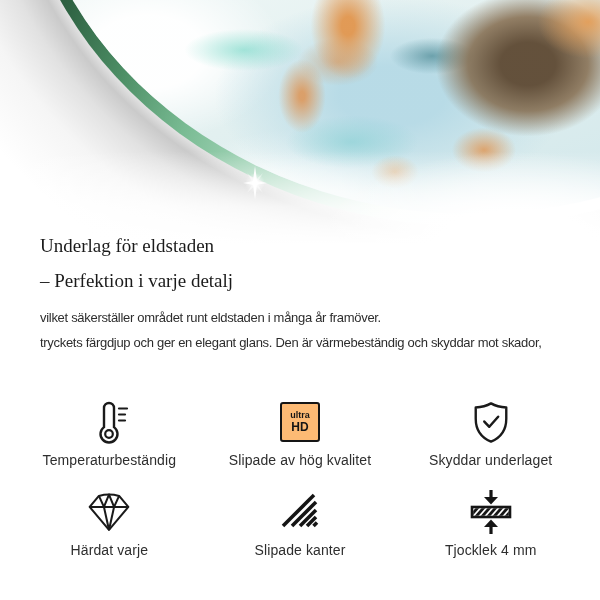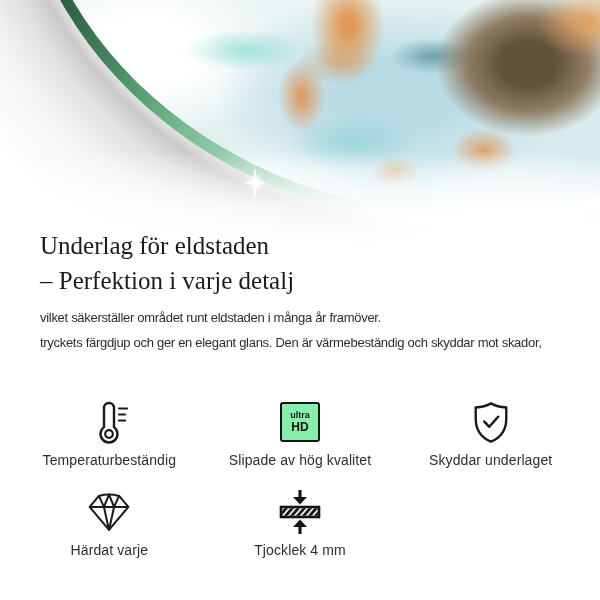--- a/index.html
+++ b/index.html
@@ -38,35 +38,35 @@
       linear-gradient(160deg,#f1f8f7 0%,#e2f0f0 45%,#cfe6ea 100%);}
   .hero-fade{position:absolute;inset:0;
     background:
       radial-gradient(300px 140px at 86% 98%, #fff 26%, rgba(255,255,255,0) 68%),
       linear-gradient(to bottom, rgba(255,255,255,0) 60%, rgba(255,255,255,0.8) 82%, #fff 97%);}
   .sparkle{position:absolute;left:239px;top:165px;width:32px;height:36px;}
 
   
   .heading{position:absolute;left:40px;top:228px;
     font-family:"Liberation Serif","DejaVu Serif",serif;
-    font-size:25px;line-height:35px;color:#1b1b1b;font-weight:400;}
+    font-size:19px;line-height:35px;color:#1b1b1b;font-weight:400;}
   .para{position:absolute;left:40px;top:306px;width:545px;
     font-size:13px;line-height:24.5px;letter-spacing:-0.3px;color:#2d2d2d;}
   .para div{white-space:nowrap;}
 
   
   .features{position:absolute;left:14px;top:398px;width:572px;
     display:grid;grid-template-columns:repeat(3,1fr);row-gap:20px;}
   .feature{display:flex;flex-direction:column;align-items:center;}
   .icon-box{height:48px;display:flex;align-items:center;justify-content:center;}
   .feature-label{margin-top:6px;font-size:14px;color:#2e2e2e;letter-spacing:0.1px;}
   .icon-stroke{stroke:#1a1a1a;fill:none;}
   .uhd-box{width:36px;height:36px;border:2.5px solid #151515;border-radius:3px;
     display:flex;flex-direction:column;align-items:center;justify-content:center;
-    color:#151515;background:#86efac;}
+    color:#151515;background:#fdba74;}
   .uhd-top{font-size:9px;font-weight:600;line-height:10px;}
   .uhd-bottom{font-size:12px;font-weight:700;line-height:14px;}
 </style>
 </head>
 <body>
 
 <div class="page">
 
   <div class="hero">
     <div class="hero-shadow"></div>
@@ -148,20 +148,34 @@
             <path d="M36,4.5 L30.5,16.5"></path>
             <path d="M19.5,16.5 L25,3 L30.5,16.5"></path>
             <path d="M19.5,16.5 L25,41.5"></path>
             <path d="M30.5,16.5 L25,41.5"></path>
           </g>
         </svg>
       </div>
       <div class="feature-label">Härdat varje</div>
     </div>
 
+    <div class="feature">
+      <div class="icon-box">
+        <svg width="40" height="40" viewBox="0 0 40 40">
+          <g stroke="#151515" stroke-width="3.6">
+            <line x1="3" y1="34" x2="34" y2="3"></line>
+            <line x1="12" y1="34" x2="36" y2="10"></line>
+            <line x1="20" y1="34" x2="36" y2="18"></line>
+            <line x1="27" y1="34" x2="36" y2="25"></line>
+            <line x1="33.5" y1="34" x2="37" y2="30.5"></line>
+          </g>
+        </svg>
+      </div>
+      <div class="feature-label">Slipade kanter</div>
+    </div>
 
     <div class="feature">
       <div class="icon-box">
         <svg width="44" height="46" viewBox="0 0 44 46">
           <defs>
               <clipPath id="barclip">
                 <rect x="4.2" y="19.2" width="35.6" height="7.6"></rect>
               </clipPath>
             </defs>
           <path d="M22,1 V8" stroke="#151515" stroke-width="3.2"></path>

